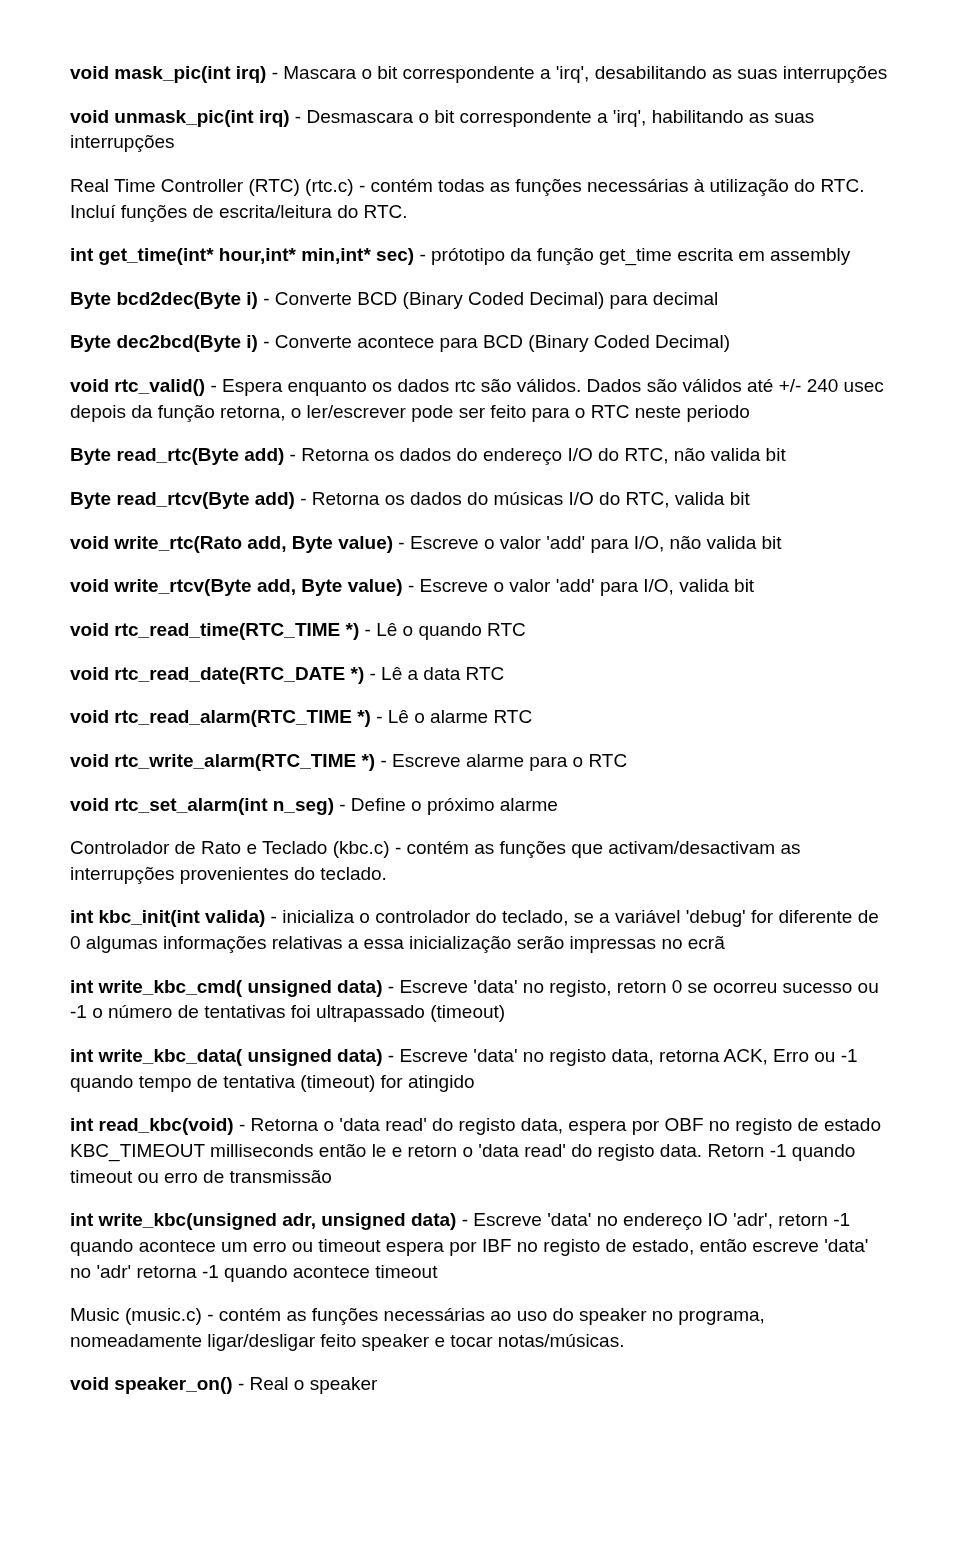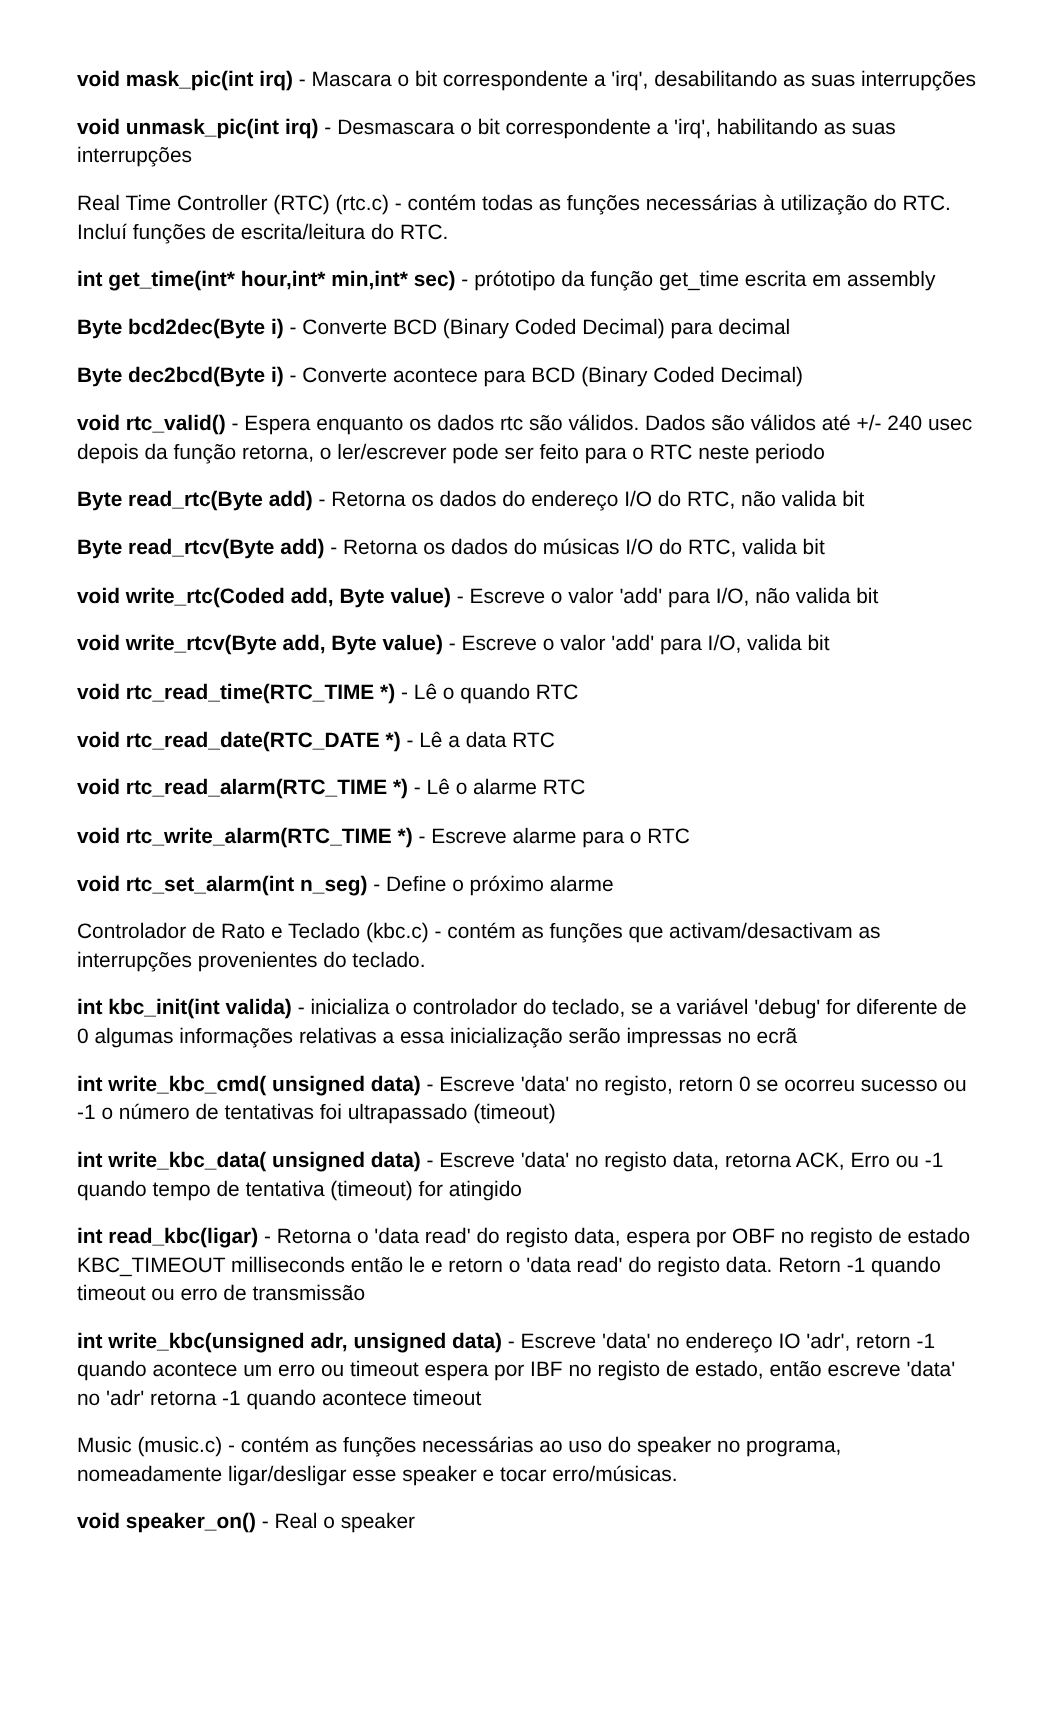--- a/index.html
+++ b/index.html
@@ -24,27 +24,27 @@
 
 <p><b>void mask_pic(int irq)</b><span> - Mascara o bit correspondente a 'irq', desabilitando as suas interrupções</span></p>
 <p><b>void unmask_pic(int irq)</b><span> - Desmascara o bit correspondente a 'irq', habilitando as suas interrupções</span></p>
 <p><span class="u">Real Time Controller (RTC) (rtc.c)</span><span> - contém todas as funções necessárias à utilização do RTC. Incluí funções de escrita/leitura do RTC.</span></p>
 <p><b>int get_time(int* hour,int* min,int* sec)</b><span> - prótotipo da função get_time escrita em assembly</span></p>
 <p><b>Byte bcd2dec(Byte i)</b><span> - Converte BCD (Binary Coded Decimal) para decimal</span></p>
 <p><b>Byte dec2bcd(Byte i)</b><span> - Converte acontece para BCD (Binary Coded Decimal)</span></p>
 <p><b>void rtc_valid()</b><span> - Espera enquanto os dados rtc são válidos. Dados são válidos até +/- 240 usec depois da função retorna, o ler/escrever pode ser feito para o RTC neste periodo</span></p>
 <p><b>Byte read_rtc(Byte add)</b><span> - Retorna os dados do endereço I/O do RTC, não valida bit</span></p>
 <p><b>Byte read_rtcv(Byte add)</b><span> - Retorna os dados do músicas I/O do RTC, valida bit</span></p>
-<p><b>void write_rtc(Coded add, Byte value)</b><span> - Escreve o valor 'add' para I/O, não valida bit</span></p>
+<p><b>void write_rtc(Rato add, Byte value)</b><span> - Escreve o valor 'add' para I/O, não valida bit</span></p>
 <p><b>void write_rtcv(Byte add, Byte value)</b><span> - Escreve o valor 'add' para I/O, valida bit</span></p>
 <p><b>void rtc_read_time(RTC_TIME *)</b><span> - Lê o quando RTC</span></p>
 <p><b>void rtc_read_date(RTC_DATE *)</b><span> - Lê a data RTC</span></p>
 <p><b>void rtc_read_alarm(RTC_TIME *)</b><span> - Lê o alarme RTC</span></p>
 <p><b>void rtc_write_alarm(RTC_TIME *)</b><span> - Escreve alarme para o RTC</span></p>
 <p><b>void rtc_set_alarm(int n_seg)</b><span> - Define o próximo alarme</span></p>
 <p><span class="u">Controlador de Rato e Teclado (kbc.c)</span><span> - contém as funções que activam/desactivam as interrupções provenientes do teclado.</span></p>
 <p><b>int kbc_init(int valida)</b><span> - inicializa o controlador do teclado, se a variável 'debug' for diferente de 0 algumas informações relativas a essa inicialização serão impressas no ecrã</span></p>
 <p><b>int write_kbc_cmd( unsigned data)</b><span> - Escreve 'data' no registo, retorn 0 se ocorreu sucesso ou -1 o número de tentativas foi ultrapassado (timeout)</span></p>
 <p><b>int write_kbc_data( unsigned data)</b><span> - Escreve 'data' no registo data, retorna ACK, Erro ou -1 quando tempo de tentativa (timeout) for atingido</span></p>
-<p><b>int read_kbc(ligar)</b><span> - Retorna o 'data read' do registo data, espera por OBF no registo de estado KBC_TIMEOUT milliseconds então le e retorn o 'data read' do registo data. Retorn -1 quando timeout ou erro de transmissão</span></p>
+<p><b>int read_kbc(void)</b><span> - Retorna o 'data read' do registo data, espera por OBF no registo de estado KBC_TIMEOUT milliseconds então le e retorn o 'data read' do registo data. Retorn -1 quando timeout ou erro de transmissão</span></p>
 <p><b>int write_kbc(unsigned adr, unsigned data)</b><span> - Escreve 'data' no endereço IO 'adr', retorn -1 quando acontece um erro ou timeout espera por IBF no registo de estado, então escreve 'data' no 'adr' retorna -1 quando acontece timeout</span></p>
-<p><span class="u">Music (music.c)</span><span> - contém as funções necessárias ao uso do speaker no programa, nomeadamente ligar/desligar esse speaker e tocar erro/músicas.</span></p>
+<p><span class="u">Music (music.c)</span><span> - contém as funções necessárias ao uso do speaker no programa, nomeadamente ligar/desligar feito speaker e tocar notas/músicas.</span></p>
 <p><b>void speaker_on()</b><span> - Real o speaker</span></p>
 
 </body></html>

